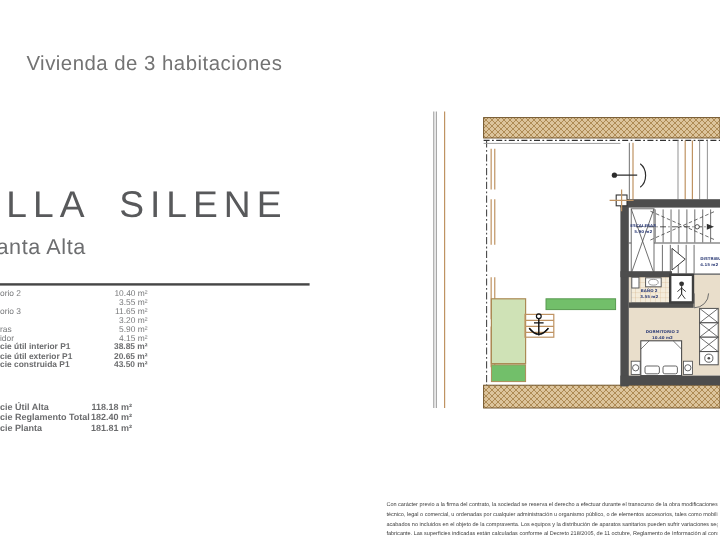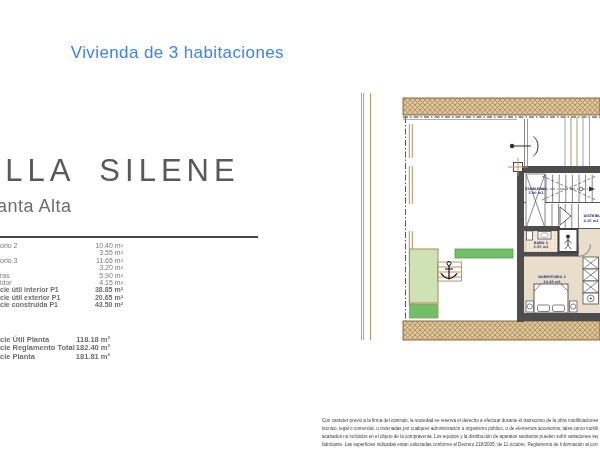--- a/index.html
+++ b/index.html
@@ -2,22 +2,22 @@
 <html style="--wall: #4d4d4d; --carpentry: #bf9362; --hatchfill: #dcc49c; --hatchstroke: #a67f48; --floor: #e9decb; --greenlight: #cfe2b6; --green: #72bf6a; --labelblue: #2f3e78;"><head>
 <meta charset="utf-8">
 <style>
   html,body{margin:0;padding:0;background:#ffffff;}
   .page{
     position:relative;width:600px;height:464px;background:#ffffff;
     overflow:hidden;font-family:"Liberation Sans",sans-serif;
   }
   
   .header{
-    position:absolute;left:22px;top:41px;width:262px;text-align:right;
-    font-size:17px;line-height:23px;color:#3b82f6;letter-spacing:.4px;
+    position:absolute;left:22px;top:41px;width:262px;text-align:left;
+    font-size:17px;line-height:23px;color:#737373;letter-spacing:.4px;
   }
   .title{
     position:absolute;left:-34px;top:153px;margin:0;
     font-size:31px;font-weight:400;color:#58595b;
     letter-spacing:5px;word-spacing:12px;white-space:nowrap;
   }
   .subtitle{
     position:absolute;left:-20px;top:196px;
     font-size:18px;color:#6d6e70;letter-spacing:.5px;white-space:nowrap;
   }
@@ -95,21 +95,21 @@
         <span class="avalue">20.65 m²</span>
       </div>
     <div class="arow bold">
         <span class="alabel">cie construida P1</span>
         <span class="avalue">43.50 m²</span>
       </div>
   </div>
 
   <div class="totals">
     <div class="trow">
-        <span class="alabel">cie Útil Planta</span>
+        <span class="alabel">cie Útil Alta</span>
         <span class="avalue">118.18 m²</span>
       </div>
     <div class="trow">
         <span class="alabel">cie Reglamento Total</span>
         <span class="avalue">182.40 m²</span>
       </div>
     <div class="trow">
         <span class="alabel">cie Planta</span>
         <span class="avalue">181.81 m²</span>
       </div>

